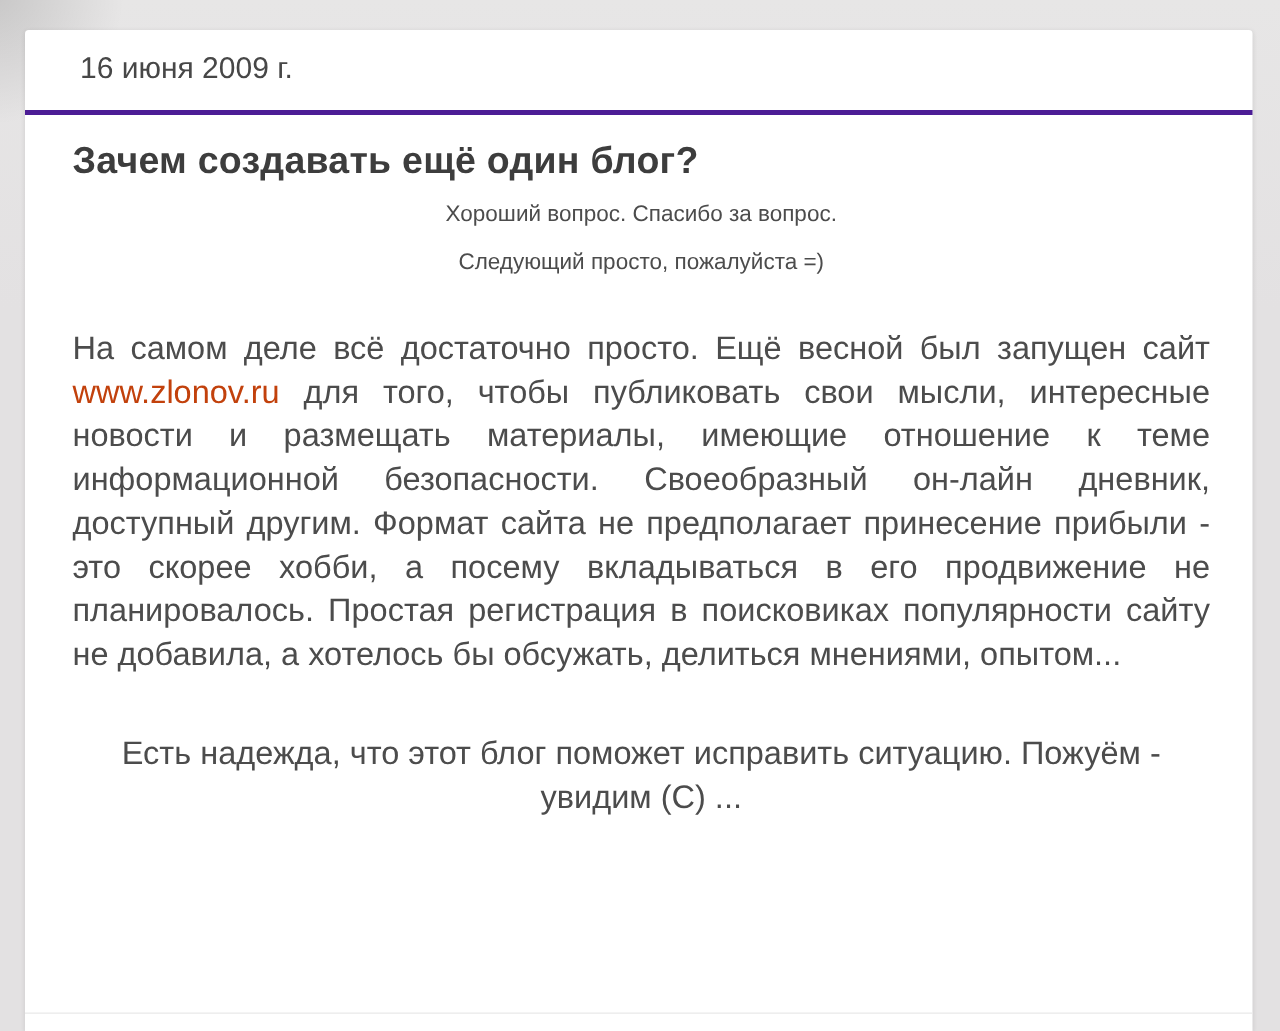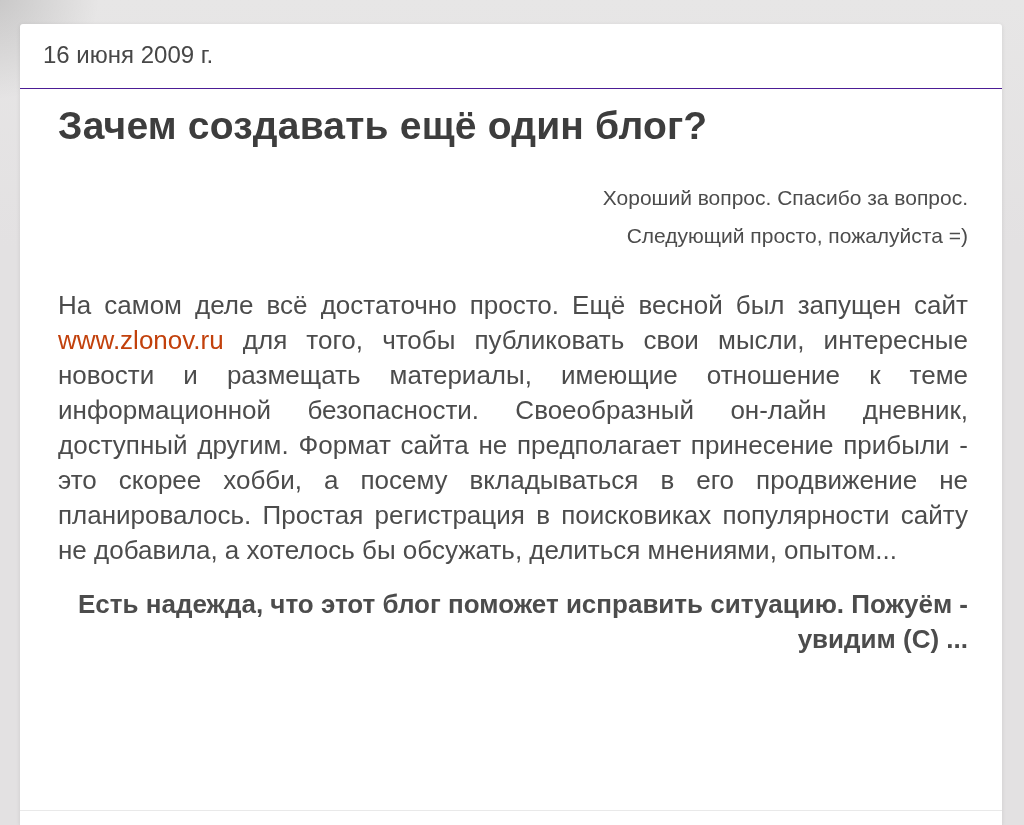--- a/index.html
+++ b/index.html
@@ -21,55 +21,53 @@
     left: 20px;
     top: 24px;
     width: 982px;
     height: 801px;
     background: #ffffff;
     border-radius: 3px 3px 0 0;
     box-shadow: 0 1px 4px rgba(0,0,0,0.10);
     box-sizing: border-box;
   }
   .date-row {
-    padding: 18px 34px 20px 23px;
+    padding: 18px 34px 20px 44px;
     font-size: 24px;
     line-height: 26px;
     color: #474747;
-    border-bottom: 1px solid #4c1d95;
+    border-bottom: 4px solid #4c1d95;
   }
   .post {
     padding: 0 34px 0 38px;
   }
   .post-title {
     margin: 14px 0 0 0;
-    font-size: 39px;
+    font-size: 30px;
     line-height: 46px;
     font-weight: bold;
     color: #3d3d3d;
     letter-spacing: 0.2px;
   }
   .epigraph {
-    margin-top: 30px;
-    text-align: right;
-    font-size: 21px;
+    text-align: center;
+    font-size: 18px;
     line-height: 38px;
     color: #4c4c4c;
   }
   .para {
     margin: 33px 0 0 0;
     font-size: 26px;
     line-height: 35px;
     color: #4c4c4c;
     text-align: justify;
   }
   .para.second {
-    margin-top: 19px;
-    text-align: right;
-    font-weight: bold;
+    margin-top: 44px;
+    text-align: center;
   }
   .link {
     text-decoration: none;
     color: #c2410c;
     cursor: pointer;
   }
   .bottom-divider {
     position: absolute;
     left: 0;
     right: 0;

